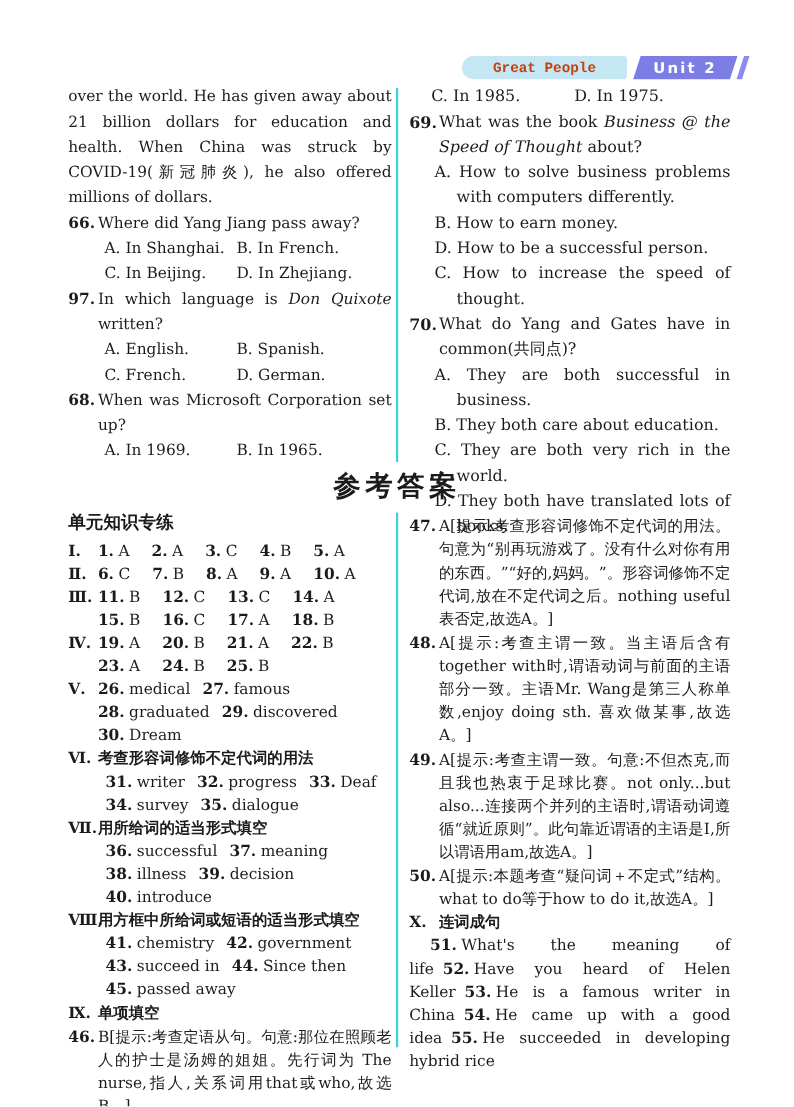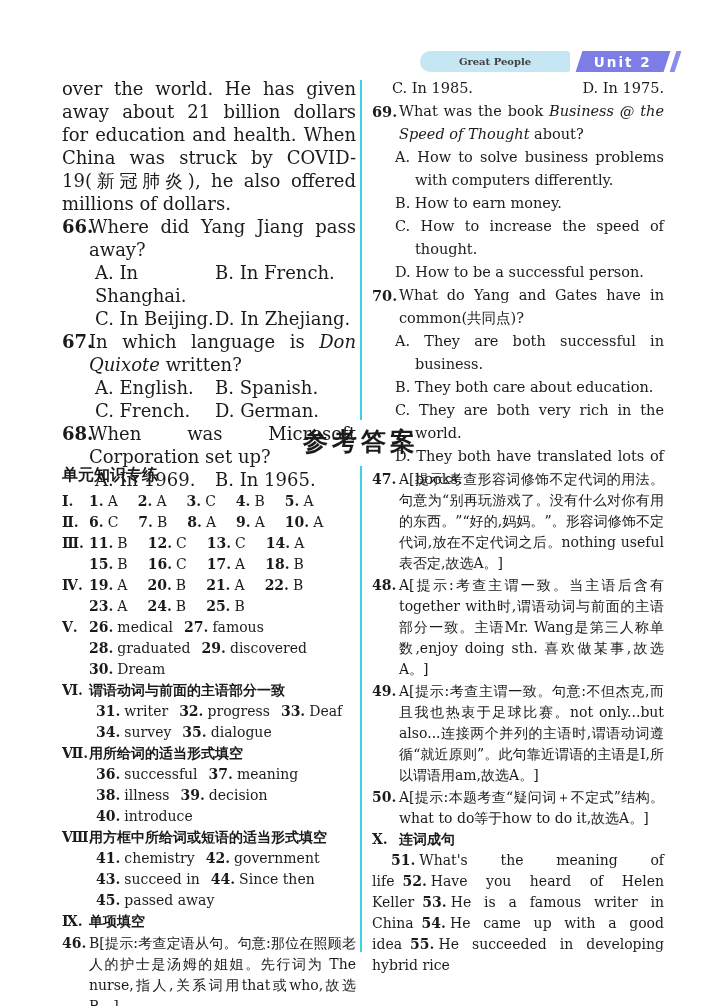--- a/index.html
+++ b/index.html
@@ -3,41 +3,41 @@
 <meta charset="utf-8">
 <style>
   html,body{margin:0;padding:0;background:#ffffff;}
   .page{position:relative;width:722px;height:1006px;background:#fff;overflow:hidden;
         font-family:"DejaVu Serif","Liberation Serif",serif;color:#1b1b1b;}
 
   
   .hdr{position:absolute;left:420px;top:51px;height:21px;display:flex;align-items:center;}
   .topic-badge{width:150px;height:21px;background:#c5e6f3;border-radius:11px 3px 3px 11px;
                display:flex;align-items:center;justify-content:center;}
-  .topic-badge span{font-weight:bold;font-size:10px;color:#404040;}
+  .topic-badge span{font-weight:bold;font-size:13px;color:#c2410c;font-family:Liberation Mono, monospace;}
   .unit-badge{margin-left:9px;background:#7d7ee5;transform:skewX(-18deg);padding:2px 15px;height:17px;
               display:flex;align-items:center;}
   .unit-badge span{transform:skewX(18deg);color:#fff;font-weight:bold;font-size:13.5px;letter-spacing:2px;
                    font-family:"DejaVu Sans","Liberation Sans",sans-serif;}
   .unit-bar{margin-left:6px;width:5px;height:21px;background:#8b8cee;transform:skewX(-18deg);}
 
   
   .vdiv{position:absolute;width:2px;background:#3fd0e4;}
   .vdiv1{left:360px;top:80px;height:340px;}
   .vdiv2{left:360px;top:466px;height:486px;}
 
   
-  .excol-left{position:absolute;left:62px;top:77px;width:294px;font-size:18px;line-height:23px;}
+  .excol-left{position:absolute;left:62px;top:77px;width:294px;font-size:14px;line-height:23px;}
   .excol-right{position:absolute;left:372px;top:77px;width:292px;font-size:14.5px;line-height:23px;}
   .para{margin:0;text-align:justify;}
   .qline{position:relative;padding-left:27px;text-align:justify;margin:0;}
   .qnum{position:absolute;left:0;font-weight:bold;}
   .optrow{display:flex;padding-left:33px;}
   .optrow .oa{width:120px;flex:none;}
-  .optrow2{display:flex;padding-left:20px;justify-content:space-between;}
+  .optrow2{display:flex;padding-left:20px;}
   .optrow2 .oa{width:130px;flex:none;}
   .optfull{padding-left:43px;text-indent:-20px;text-align:justify;margin:0;}
   .qit{font-style:italic;}
 
   
   .ans-title{position:absolute;left:0;top:427px;width:722px;text-align:center;font-size:25px;
              font-weight:bold;letter-spacing:4px;line-height:30px;}
   .anscol-left{position:absolute;left:62px;top:464px;width:294px;font-size:14px;line-height:21px;}
   .anscol-right{position:absolute;left:372px;top:468px;width:292px;font-size:14px;line-height:21px;}
   .ans-subtitle{text-align:left;font-weight:bold;font-size:16px;margin:0 0 5px 0;line-height:22px;}
@@ -83,21 +83,21 @@
         <span class="oa">A. In Shanghai.</span>
         <span>B. In French.</span>
       </div>
       <div class="optrow">
         <span class="oa">C. In Beijing.</span>
         <span>D. In Zhejiang.</span>
       </div>
     </div>
 
     <div>
-      <p class="qline"><b class="qnum">67.</b><span><span>In which language is </span><span class="qit">Don Quixote</span><span> written?</span></span></p>
+      <p class="qline"><b class="qnum">97.</b><span><span>In which language is </span><span class="qit">Don Quixote</span><span> written?</span></span></p>
       <div class="optrow">
         <span class="oa">A. English.</span>
         <span>B. Spanish.</span>
       </div>
       <div class="optrow">
         <span class="oa">C. French.</span>
         <span>D. German.</span>
       </div>
     </div>
 
@@ -113,22 +113,22 @@
   <div class="excol-right">
     <div class="optrow2">
       <span class="oa">C. In 1985.</span>
       <span>D. In 1975.</span>
     </div>
 
     <div>
       <p class="qline"><b class="qnum">69.</b><span><span>What was the book </span><span class="qit">Business @ the Speed of Thought</span><span> about?</span></span></p>
       <p class="optfull">A. How to solve business problems with computers differently.</p>
       <p class="optfull">B. How to earn money.</p>
+      <p class="optfull">D. How to be a successful person.</p>
       <p class="optfull">C. How to increase the speed of thought.</p>
-      <p class="optfull">D. How to be a successful person.</p>
     </div>
 
     <div>
       <p class="qline"><b class="qnum">70.</b><span>What do Yang and Gates have in common(共同点)?</span></p>
       <p class="optfull">A. They are both successful in business.</p>
       <p class="optfull">B. They both care about education.</p>
       <p class="optfull">C. They are both very rich in the world.</p>
       <p class="optfull">D. They both have translated lots of books.</p>
     </div>
   </div>
@@ -141,21 +141,21 @@
     <p class="ans-sec"><span class="rn">Ⅰ.</span><span class="items wide"><span class="it"><b>1.</b><span>A</span></span><span class="it"><b>2.</b><span>A</span></span><span class="it"><b>3.</b><span>C</span></span><span class="it"><b>4.</b><span>B</span></span><span class="it"><b>5.</b><span>A</span></span></span></p>
 
     <p class="ans-sec"><span class="rn">Ⅱ.</span><span class="items wide"><span class="it"><b>6.</b><span>C</span></span><span class="it"><b>7.</b><span>B</span></span><span class="it"><b>8.</b><span>A</span></span><span class="it"><b>9.</b><span>A</span></span><span class="it"><b>10.</b><span>A</span></span></span></p>
 
     <p class="ans-sec"><span class="rn">Ⅲ.</span><span class="items wide"><span class="it"><b>11.</b><span>B</span></span><span class="it"><b>12.</b><span>C</span></span><span class="it"><b>13.</b><span>C</span></span><span class="it"><b>14.</b><span>A</span></span><span class="it"><b>15.</b><span>B</span></span><span class="it"><b>16.</b><span>C</span></span><span class="it"><b>17.</b><span>A</span></span><span class="it"><b>18.</b><span>B</span></span></span></p>
 
     <p class="ans-sec"><span class="rn">Ⅳ.</span><span class="items wide"><span class="it"><b>19.</b><span>A</span></span><span class="it"><b>20.</b><span>B</span></span><span class="it"><b>21.</b><span>A</span></span><span class="it"><b>22.</b><span>B</span></span><span class="it"><b>23.</b><span>A</span></span><span class="it"><b>24.</b><span>B</span></span><span class="it"><b>25.</b><span>B</span></span></span></p>
 
     <p class="ans-sec"><span class="rn">Ⅴ.</span><span class="items mid"><span class="it"><b>26.</b><span>medical</span></span><span class="it"><b>27.</b><span>famous</span></span><span class="it"><b>28.</b><span>graduated</span></span><span class="it"><b>29.</b><span>discovered</span></span><span class="it"><b>30.</b><span>Dream</span></span></span></p>
 
-    <p class="ans-sec"><span class="rn">Ⅵ.</span><span class="sec-head">谓语动词与前面的主语部分一致</span></p>
+    <p class="ans-sec"><span class="rn">Ⅵ.</span><span class="sec-head">考查形容词修饰不定代词的用法</span></p>
     <div class="items-block"><span class="it"><b>31.</b><span>writer</span></span><span class="it"><b>32.</b><span>progress</span></span><span class="it"><b>33.</b><span>Deaf</span></span><span class="it"><b>34.</b><span>survey</span></span><span class="it"><b>35.</b><span>dialogue</span></span></div>
 
     <p class="ans-sec"><span class="rn">Ⅶ.</span><span class="sec-head">用所给词的适当形式填空</span></p>
     <div class="items-block"><span class="it"><b>36.</b><span>successful</span></span><span class="it"><b>37.</b><span>meaning</span></span><span class="it"><b>38.</b><span>illness</span></span><span class="it"><b>39.</b><span>decision</span></span><span class="it"><b>40.</b><span>introduce</span></span></div>
 
     <p class="ans-sec"><span class="rn">Ⅷ.</span><span class="sec-head">用方框中所给词或短语的适当形式填空</span></p>
     <div class="items-block"><span class="it"><b>41.</b><span>chemistry</span></span><span class="it"><b>42.</b><span>government</span></span><span class="it"><b>43.</b><span>succeed in</span></span><span class="it"><b>44.</b><span>Since then</span></span><span class="it"><b>45.</b><span>passed away</span></span></div>
 
     <p class="ans-sec"><span class="rn">Ⅸ.</span><span class="sec-head">单项填空</span></p>
 

